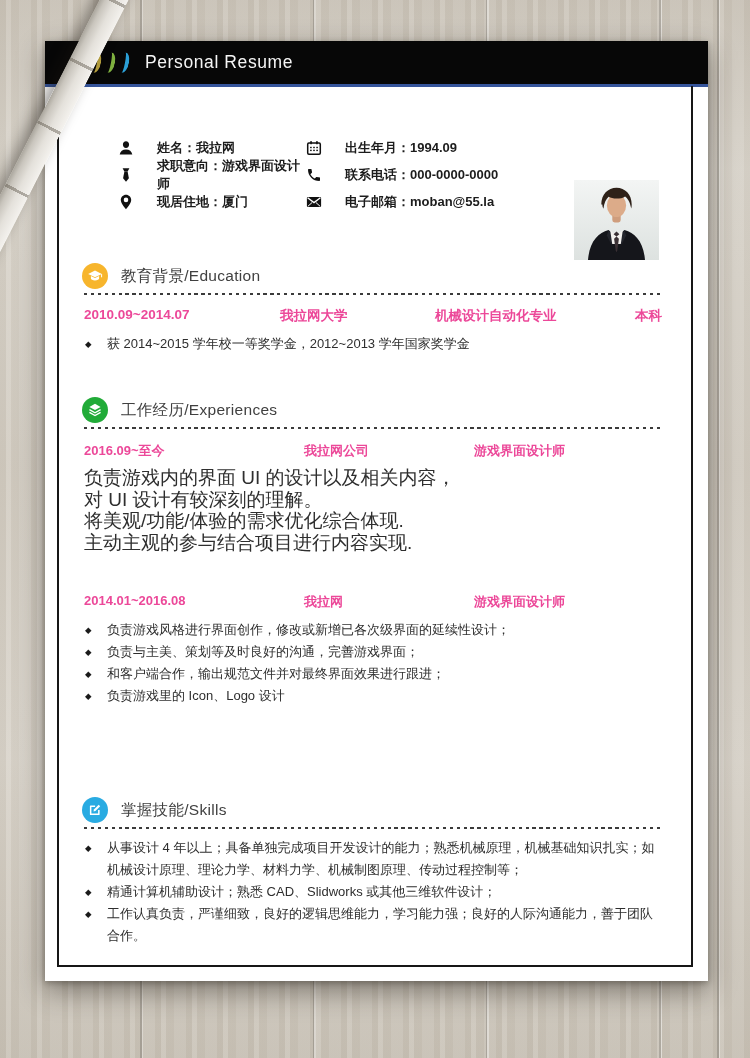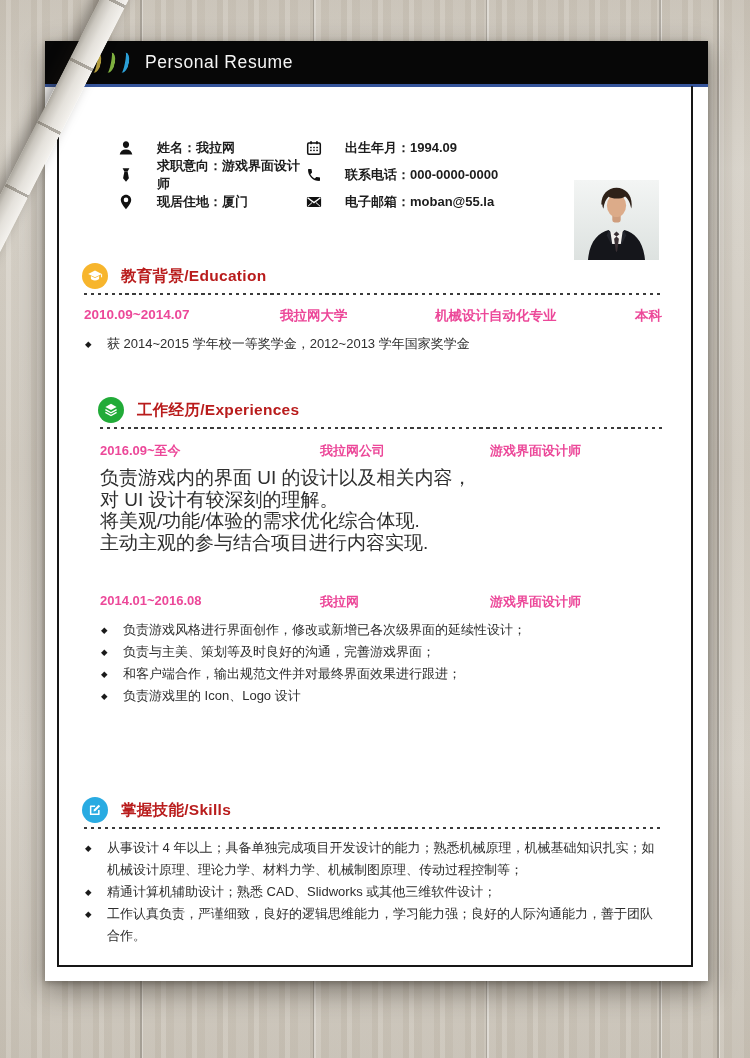--- a/index.html
+++ b/index.html
@@ -68,27 +68,27 @@
   .sec-head { display:flex; align-items:center; }
   .badge {
     width:26px; height:26px; border-radius:50%;
     display:flex; align-items:center; justify-content:center; flex:0 0 26px;
     margin-left:-2px; margin-right:13px;
   }
   .badge svg { width:16px; height:16px; }
   .badge.edu { background:#f7b52c; }
   .badge.exp { background:#21ab38; }
   .badge.skl { background:#29abe2; }
-  .sec-title { font-size:15.5px; font-weight:700; color:#b91c1c; letter-spacing:0.3px; }
+  .sec-title { font-size:15.5px; font-weight:400; color:#404040; letter-spacing:0.3px; }
   .dash {
     height:2px; margin-top:4px;
     background:repeating-linear-gradient(90deg,#3b3b3b 0 3.2px,transparent 3.2px 6.9px);
   }
   .sec.edu { margin-top:48px; }
-  .sec.exp { margin-top:42px;margin-left:16px; }
+  .sec.exp { margin-top:42px; }
   .sec.skl { margin-top:90px; }
   
   .grid-edu { display:grid; grid-template-columns:196px 155px 1fr auto; margin-top:12px;
               font-size:13.5px; font-weight:700; color:#ec4899; }
   .grid-edu .right { text-align:right; }
   .grid-job { display:grid; grid-template-columns:220px 170px 1fr; font-size:13px; font-weight:700; color:#ec4899; }
   .j1 { margin-top:13px; }
   .j2 { margin-top:40px; }
   .plines { margin-top:7px; font-size:19px; color:#2e2e2e; }
   .plines div { line-height:21.5px; }

